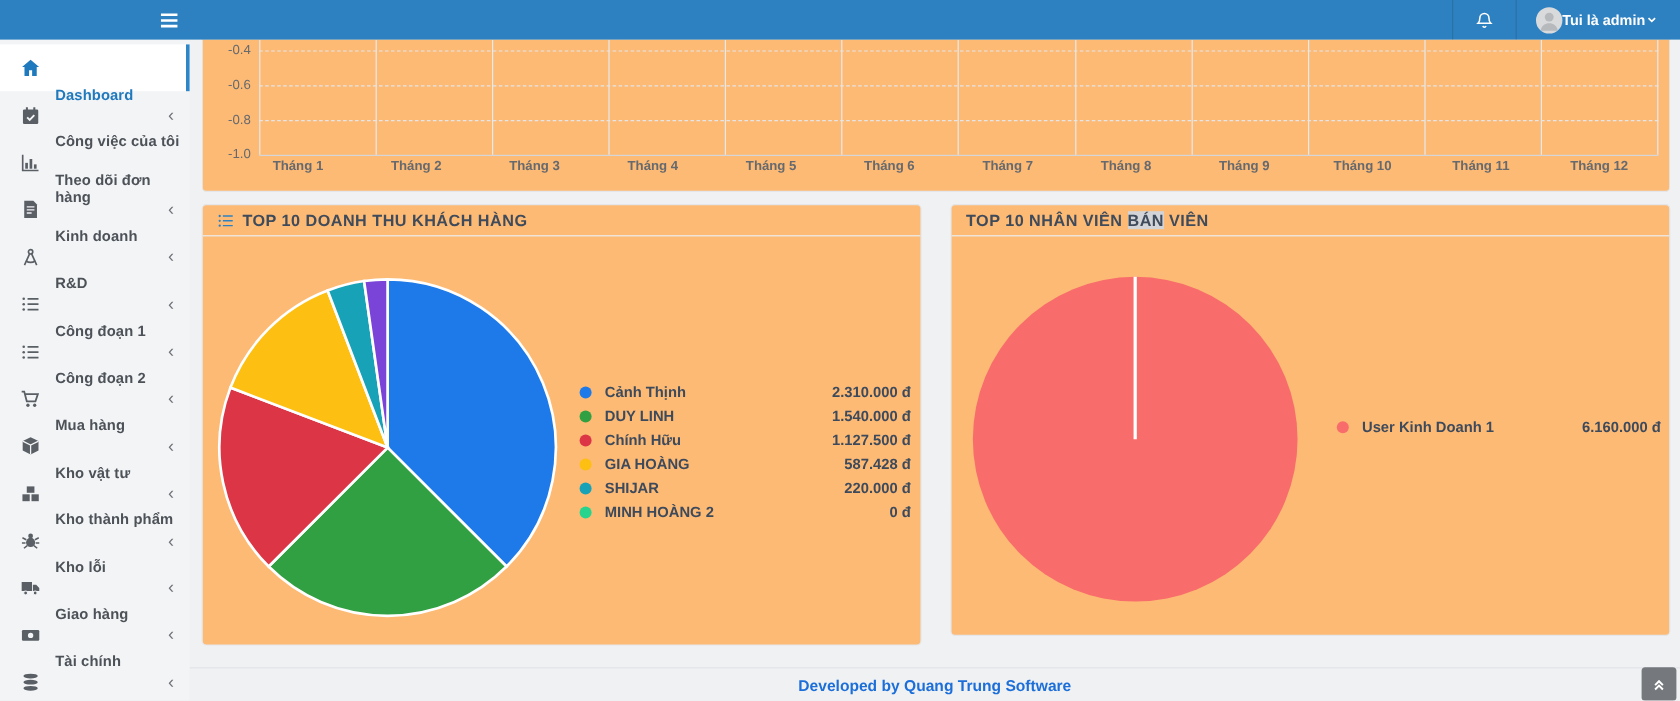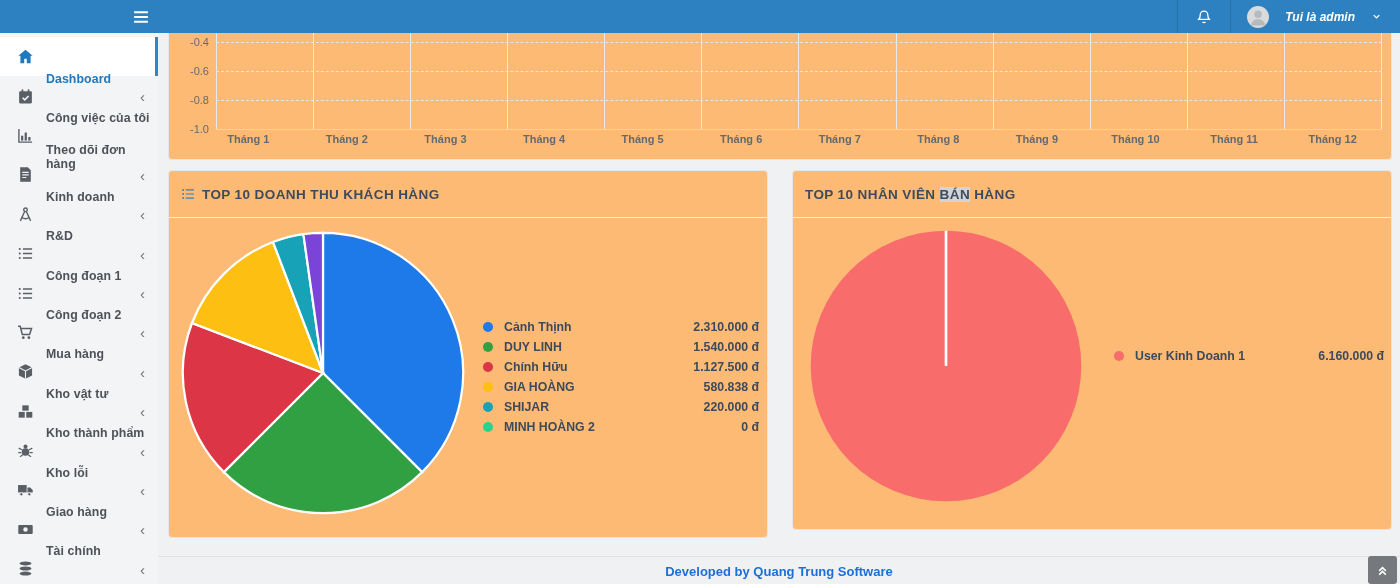--- a/index.html
+++ b/index.html
@@ -8,21 +8,21 @@
 
   
   .topbar{position:absolute;left:0;top:0;width:1400px;height:33px;background:#2e81c1;
           display:flex;align-items:center;z-index:30;}
   .hamburger{position:absolute;left:128px;top:4px;width:26px;height:25px;background:transparent;
              border:none;cursor:pointer;display:flex;align-items:center;justify-content:center;padding:0;}
   .topbar-right{position:absolute;right:8px;top:0;height:33px;display:flex;align-items:center;}
   .tb-btn{background:transparent;border:none;cursor:pointer;height:33px;display:flex;
           align-items:center;justify-content:center;padding:0 18px;}
   .tb-sep{width:1px;height:33px;background:rgba(0,0,0,.12);}
-  .user-menu{display:flex;align-items:center;gap:16px;padding:0 10px 0 16px;height:33px;cursor:pointer;font-style:italic;}
+  .user-menu{display:flex;align-items:center;gap:0;padding:0 10px 0 16px;height:33px;cursor:pointer;}
   .avatar{width:22px;height:22px;border-radius:50%;background:#d8dadc;overflow:hidden;display:inline-block;}
   .user-label{color:#fff;font-size:12px;font-weight:700;}
   .caret{display:flex;align-items:center;}
 
   
   .sidebar{position:absolute;left:0;top:33px;width:158px;height:551px;background:#f3f4f6;
            padding-top:4px;box-sizing:border-box;z-index:20;}
   .side-item{position:relative;height:39.4px;display:flex;align-items:center;gap:12px;
              padding-left:17px;cursor:pointer;box-sizing:border-box;}
   .side-item .s-icon{width:17px;height:17px;flex:0 0 17px;color:#5a5f66;display:flex;align-items:center;}
@@ -43,21 +43,21 @@
   .gcol{flex:1;border-left:1px solid #e8e9ec;}
   .gcol:last-child{border-right:1px solid #e8e9ec;}
   .hline{position:absolute;left:0;right:0;border-top:1px dashed #e4e5e8;}
   .axis-bottom{position:absolute;left:0;right:0;top:96px;border-top:1px solid #d4d6da;}
   .month-labels{position:absolute;left:30px;right:9px;top:100px;display:flex;font-weight:bold;}
   .mlabel{flex:1;text-align:center;font-size:11px;color:#66696e;}
 
   .pie-card{top:170px;width:600px;}
   .pie-card.left{left:168px;height:368px;}
   .pie-card.right{left:792px;height:360px;}
-  .card-head{height:47px;display:flex;align-items:center;gap:7px;padding:0 12px;
+  .card-head{height:26px;display:flex;align-items:center;gap:7px;padding:0 12px;
              border-bottom:1px solid #eceef1;box-sizing:border-box;}
   .card-title{font-size:13.5px;font-weight:700;color:#3f4b5b;letter-spacing:.4px;white-space:pre;}
   .hl{background:#d2d4d7;}
   .head-icon{color:#2e81c1;display:flex;align-items:center;}
 
   .pie-wrap{position:absolute;}
   .legend{position:absolute;display:flex;flex-direction:column;}
   .legend-item{display:flex;align-items:center;height:20px;cursor:pointer;}
   .dot{width:10px;height:10px;border-radius:50%;flex:0 0 10px;margin-right:11px;}
   .legend-name{font-size:12.3px;font-weight:700;color:#3d4a5c;}
@@ -340,38 +340,38 @@
           <span class="legend-value">1.540.000 đ</span>
         </div>
         <div class="legend-item">
           <span class="dot" style="background: rgb(220, 53, 69);"></span>
           <span class="legend-name">Chính Hữu</span>
           <span class="legend-value">1.127.500 đ</span>
         </div>
         <div class="legend-item">
           <span class="dot" style="background: rgb(252, 191, 18);"></span>
           <span class="legend-name">GIA HOÀNG</span>
-          <span class="legend-value">580.838 đ</span>
+          <span class="legend-value">587.428 đ</span>
         </div>
         <div class="legend-item">
           <span class="dot" style="background: rgb(23, 162, 184);"></span>
           <span class="legend-name">SHIJAR</span>
           <span class="legend-value">220.000 đ</span>
         </div>
         <div class="legend-item">
           <span class="dot" style="background: rgb(38, 212, 142);"></span>
           <span class="legend-name">MINH HOÀNG 2</span>
           <span class="legend-value">0 đ</span>
         </div>
       </div>
   </section>
 
   <section class="card pie-card right">
     <div class="card-head">
-      <span class="card-title"><span>TOP 10 NHÂN VIÊN </span><span class="hl">BÁN</span><span> HÀNG</span></span>
+      <span class="card-title"><span>TOP 10 NHÂN VIÊN </span><span class="hl">BÁN</span><span> VIÊN</span></span>
     </div>
     <div class="pie-wrap" id="pie-right" style="left:15px;top:57px;width:276px;height:276px;"><svg width="100%" height="100%" viewBox="-102 -102 204 204">
           <circle cx="0" cy="0" r="100" fill="#f86c6b"></circle>
           <path d="M0 -100 L0 0" stroke="#fff" stroke-width="2" fill="none"></path>
         </svg></div>
     <div class="legend" id="legend-right" style="left:321px;top:175px;width:270px;text-align:right;">
         <div class="legend-item">
           <span class="dot" style="background: rgb(248, 108, 107);"></span>
           <span class="legend-name">User Kinh Doanh 1</span>
           <span class="legend-value">6.160.000 đ</span>

